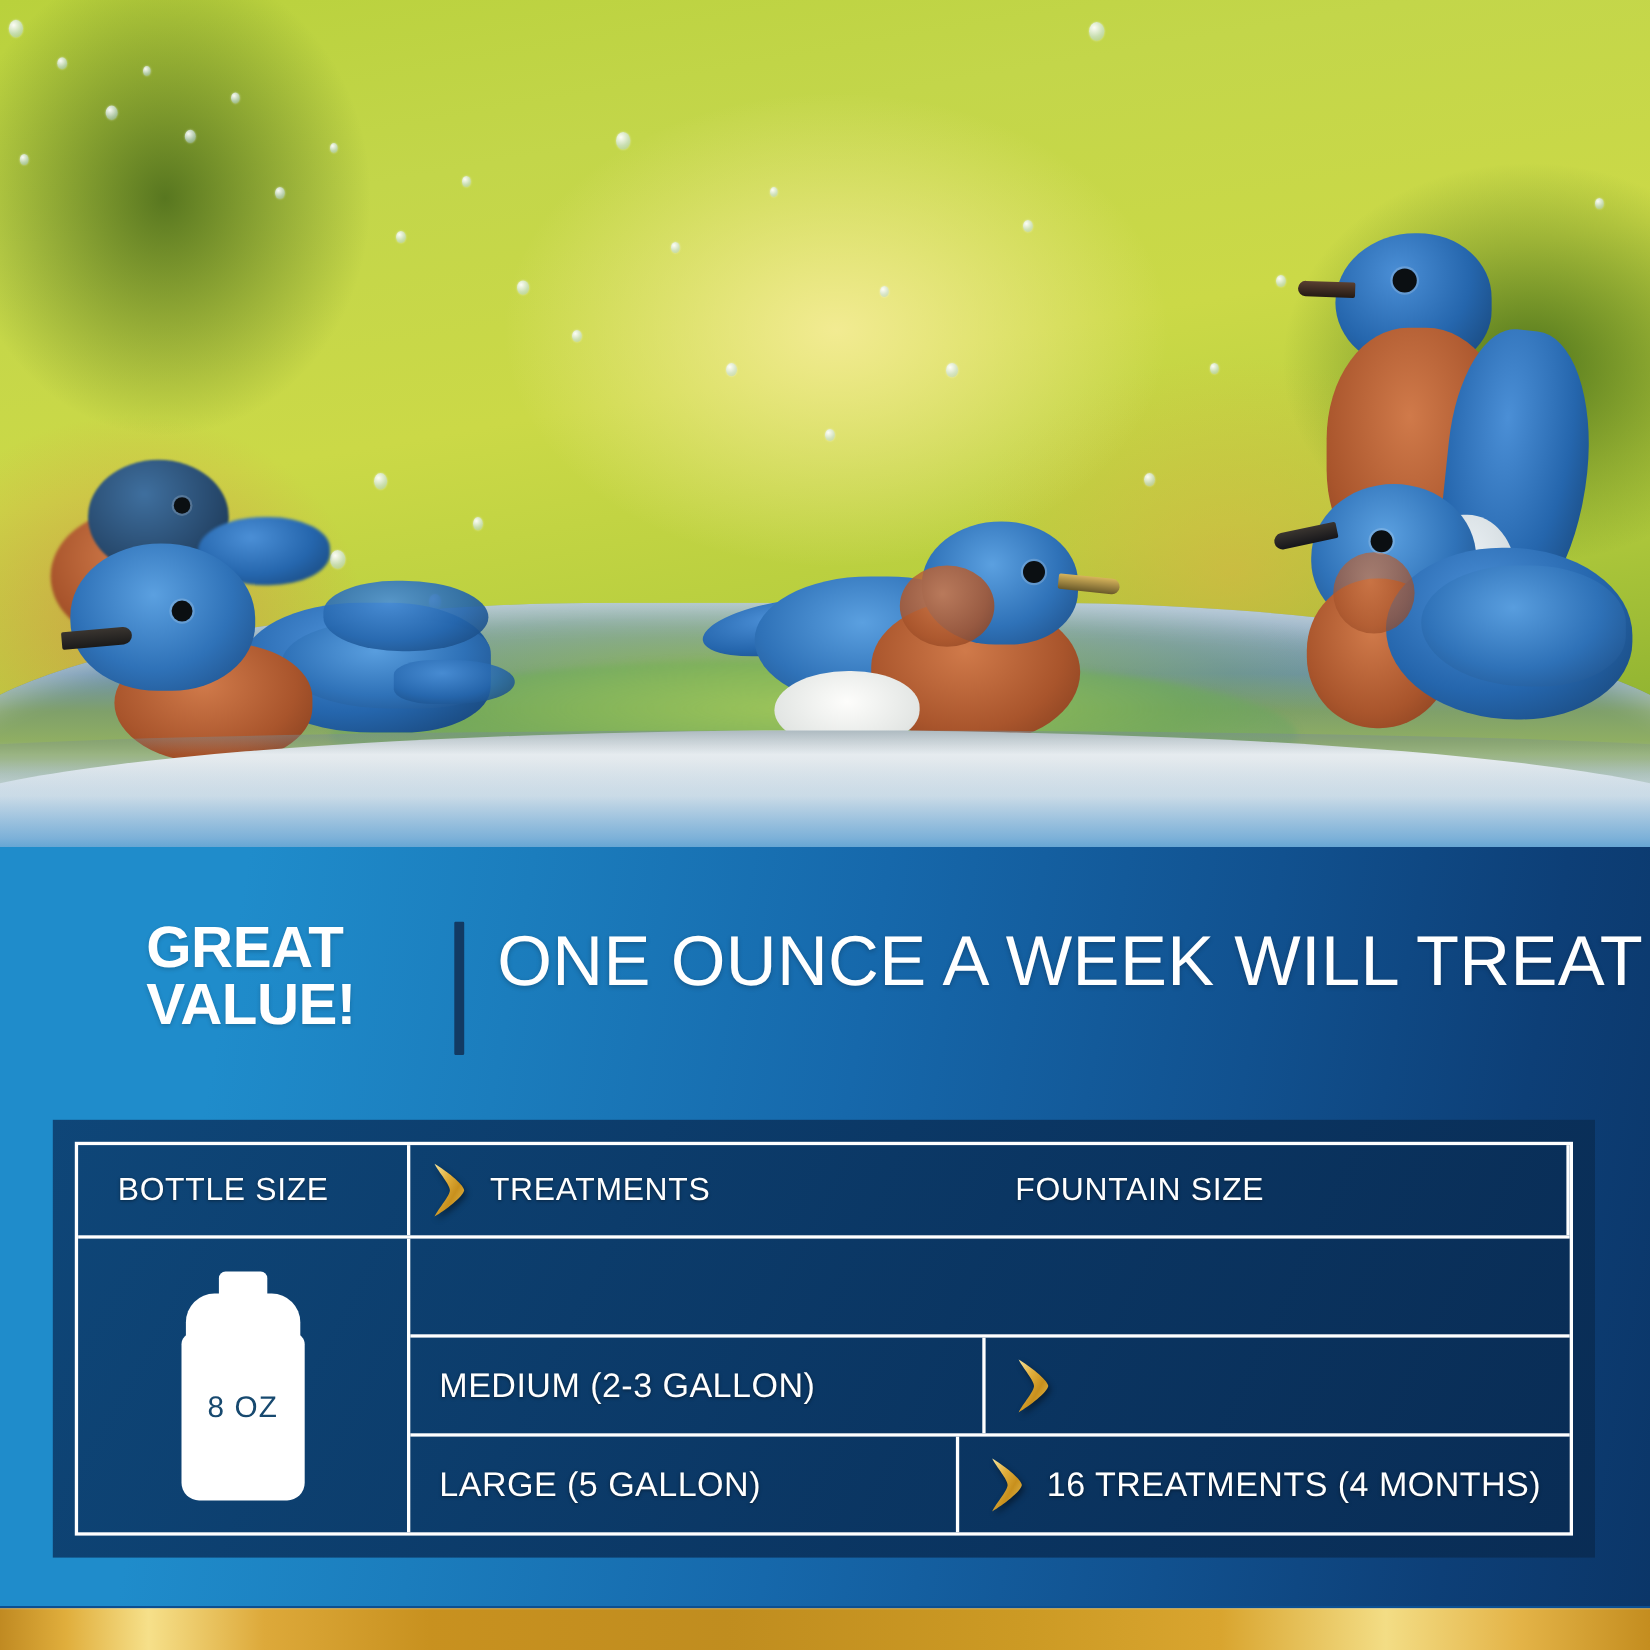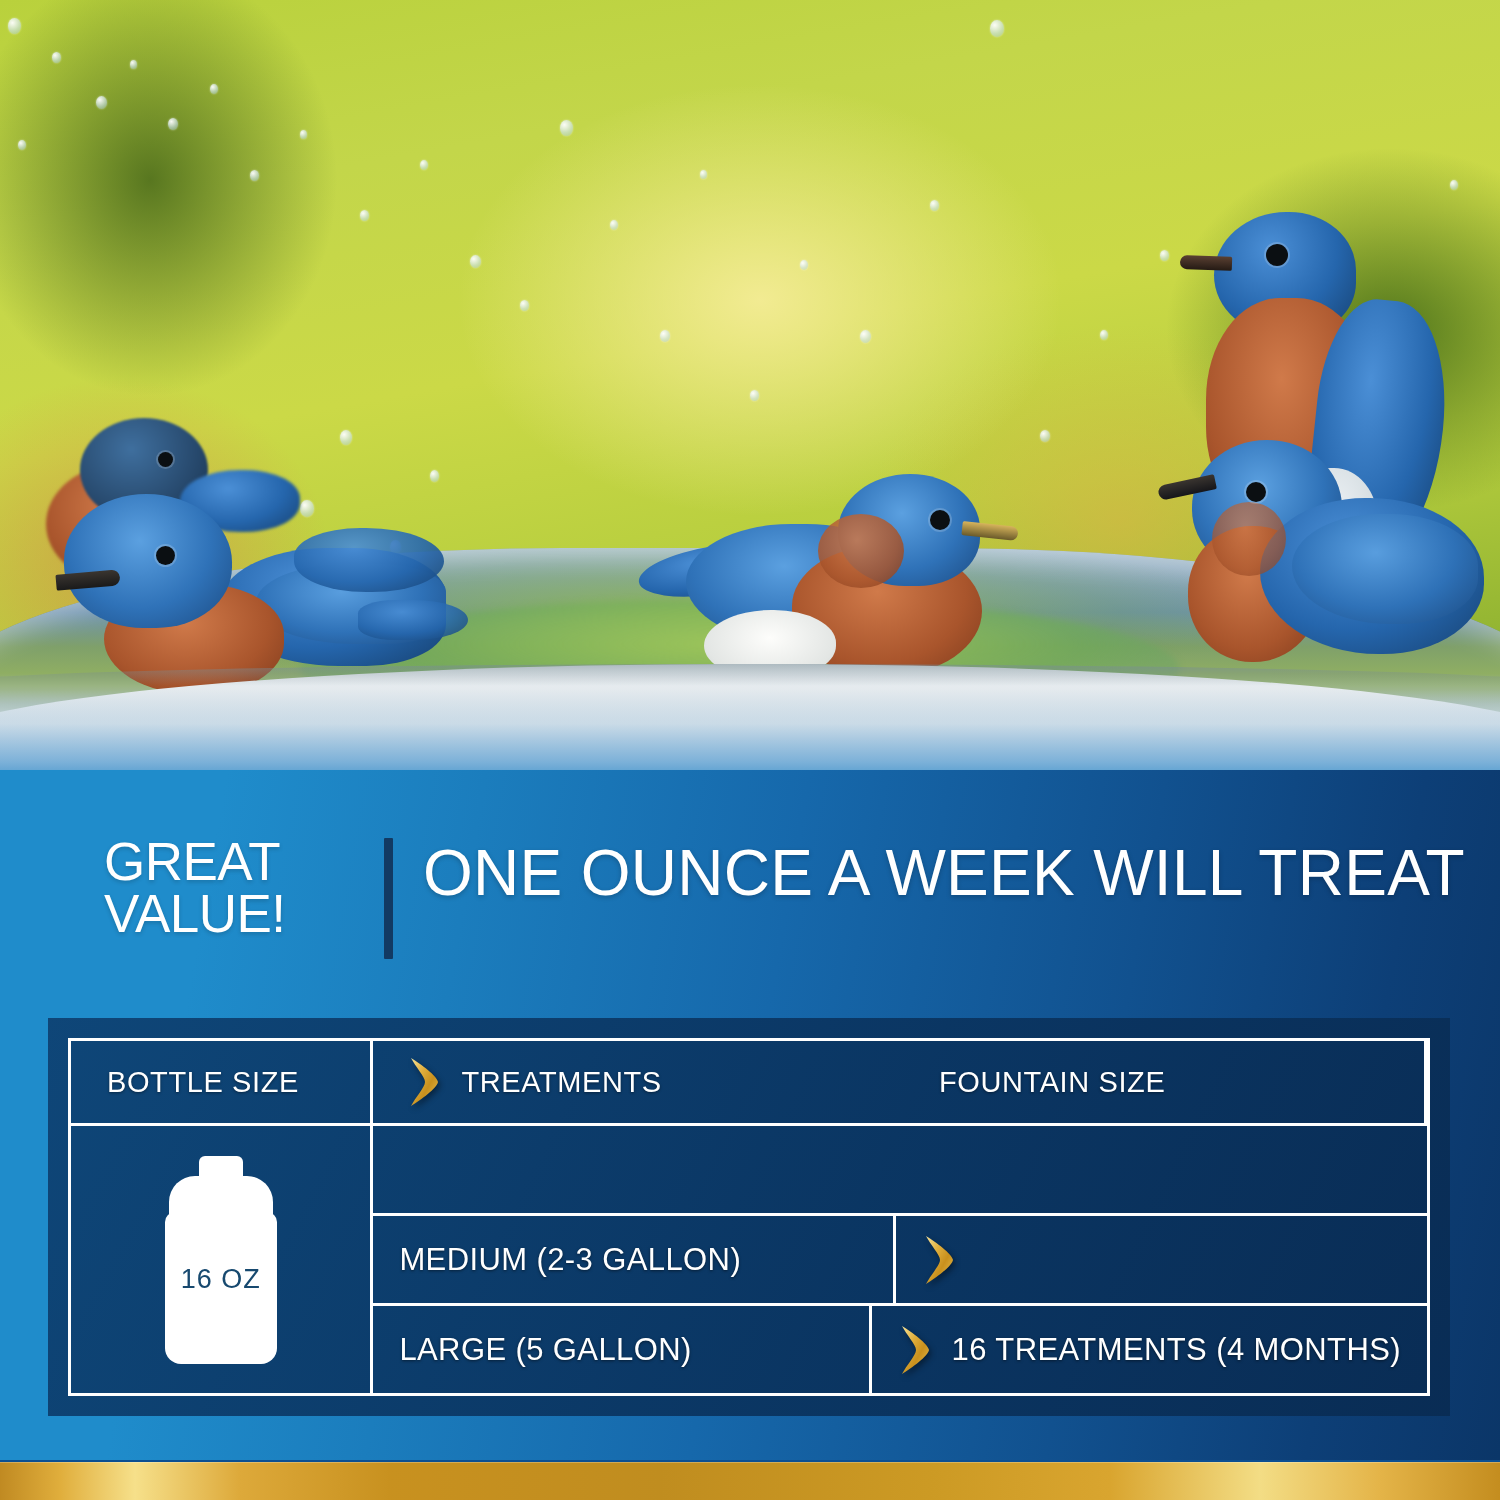--- a/index.html
+++ b/index.html
@@ -70,23 +70,24 @@
 
   
   .blue-panel {
     position:absolute; left:0; top:770px; width:1500px; height:690px;
     background:linear-gradient(100deg,#1f8ccb 0%,#1f8ccb 14%,#1b7dbd 30%,#1668ab 50%,#11518f 72%,#0d3f77 88%,#0b3668 100%);
   }
   .headline-row {
     position:absolute; left:104px; top:60px; display:flex; align-items:flex-start;
   }
   .great-value {
-    width:262px; color:#fff; font-weight:normal; font-size:53px; line-height:.99;
+    width:262px; color:#fff; font-weight:bold; font-size:53px; line-height:.99;
     letter-spacing:-0.5px; text-transform:uppercase; padding-top:6px;
     text-shadow:0 2px 4px rgba(0,0,0,.18);
+    margin-left:29px;
   }
   .vdivider {
     width:9px; height:121px; background:#123a63; margin:8px 30px 0 18px; flex:none;
     border-radius:1px;
   }
   .tagline {
     color:#fff; font-size:64px; line-height:1.22; letter-spacing:.3px;
     text-transform:uppercase; padding-top:4px; white-space:nowrap;
     text-shadow:0 2px 5px rgba(0,0,0,.22);
   }
@@ -102,21 +103,21 @@
     border:3px solid #ffffff;
     border-collapse:separate; border-spacing:0;
     display:flex; flex-direction:column;
   }
   .t-head { display:flex; height:85px; border-bottom:3px solid #ffffff; }
   .t-body { display:flex; flex:1; }
   .col-bottle  { width:22.3%; border-right:3px solid #fff; display:flex; align-items:center; justify-content:center; }
   .col-rest    { flex:1; display:flex; flex-direction:column; }
   .hdr-cell {
     display:flex; align-items:center; color:#fff; font-size:29px;
-    letter-spacing:.6px; text-transform:uppercase; padding:0 34px;
+    letter-spacing:.6px; text-transform:uppercase; padding:0 18px;
     text-shadow:0 1px 3px rgba(0,0,0,.45);
   }
   .hdr-bottle { width:22.3%; border-right:3px solid #fff; justify-content:flex-start; padding-left:36px; }
   .hdr-fountain { width:38.5%; border-right:3px solid #fff; }
   .hdr-treat { flex:1; gap:20px; }
 
   .t-row { display:flex; flex:1; border-top:3px solid #fff; }
   .t-row:first-child { border-top:none; }
   .cell-fountain {
     width:49.6%; border-right:3px solid #fff; display:flex; align-items:center;
@@ -294,21 +295,21 @@
         </div>
         <div class="hdr-cell hdr-fountain">FOUNTAIN SIZE</div>
       </div>
 
       <div class="t-body">
         <div class="col-bottle">
           <div class="bottle-fig">
             <div class="bottle-neck"></div>
             <div class="bottle-shoulder"></div>
             <div class="bottle-body"></div>
-            <div class="bottle-label">16 OZ</div>
+            <div class="bottle-label">8 OZ</div>
           </div>
         </div>
 
         <div class="col-rest">
 
           <div class="t-row">
           </div>
 
           <div class="t-row">
             <div class="cell-fountain">MEDIUM (2-3 GALLON)</div>

